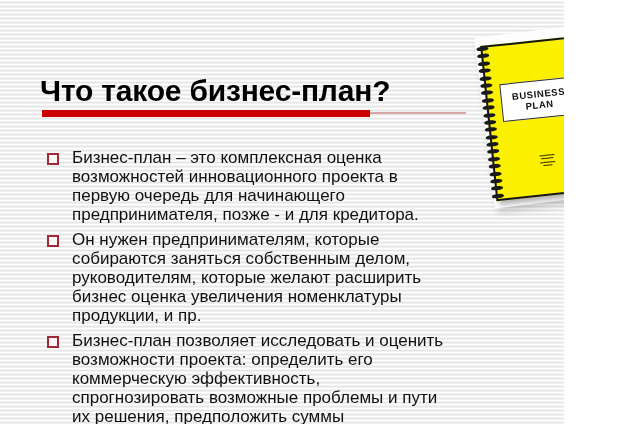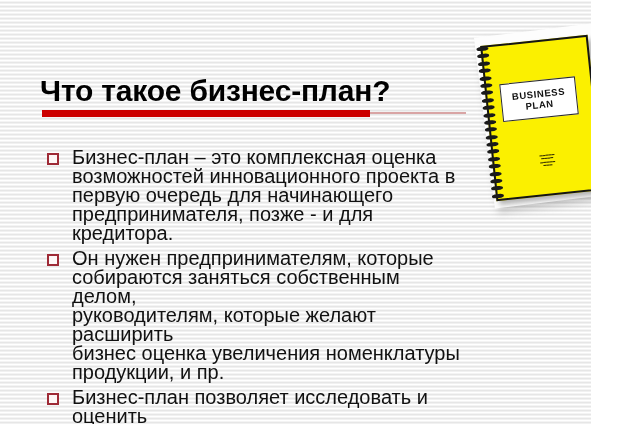--- a/index.html
+++ b/index.html
@@ -23,21 +23,20 @@
       #ffffff 0px,
       #ffffff 1px,
       #f4f4f4 1px,
       #f4f4f4 2px,
       #e6e6e6 2px,
       #e6e6e6 3px,
       #f1f1f1 3px,
       #f1f1f1 4px
     );
     overflow: hidden;
-    padding-left: 27px;
   }
 
   
   #title {
     position: absolute;
     left: 40px;
     top: 55px;
     width: 440px;
     font-size: 30px;
     font-weight: bold;
@@ -81,21 +80,21 @@
     position: absolute;
     left: 3px;
     top: 5px;
     width: 8px;
     height: 8px;
     border: 2px solid #9e2a36;
     background: #fdf6f6;
     box-sizing: content-box;
   }
   .bullet-text {
-    font-size: 20px;
+    font-size: 17px;
     line-height: 19px;
     color: #111111;
     white-space: pre-line;
   }
 
   
   #notebook-figure {
     position: absolute;
     left: 468px;
     top: 22px;

